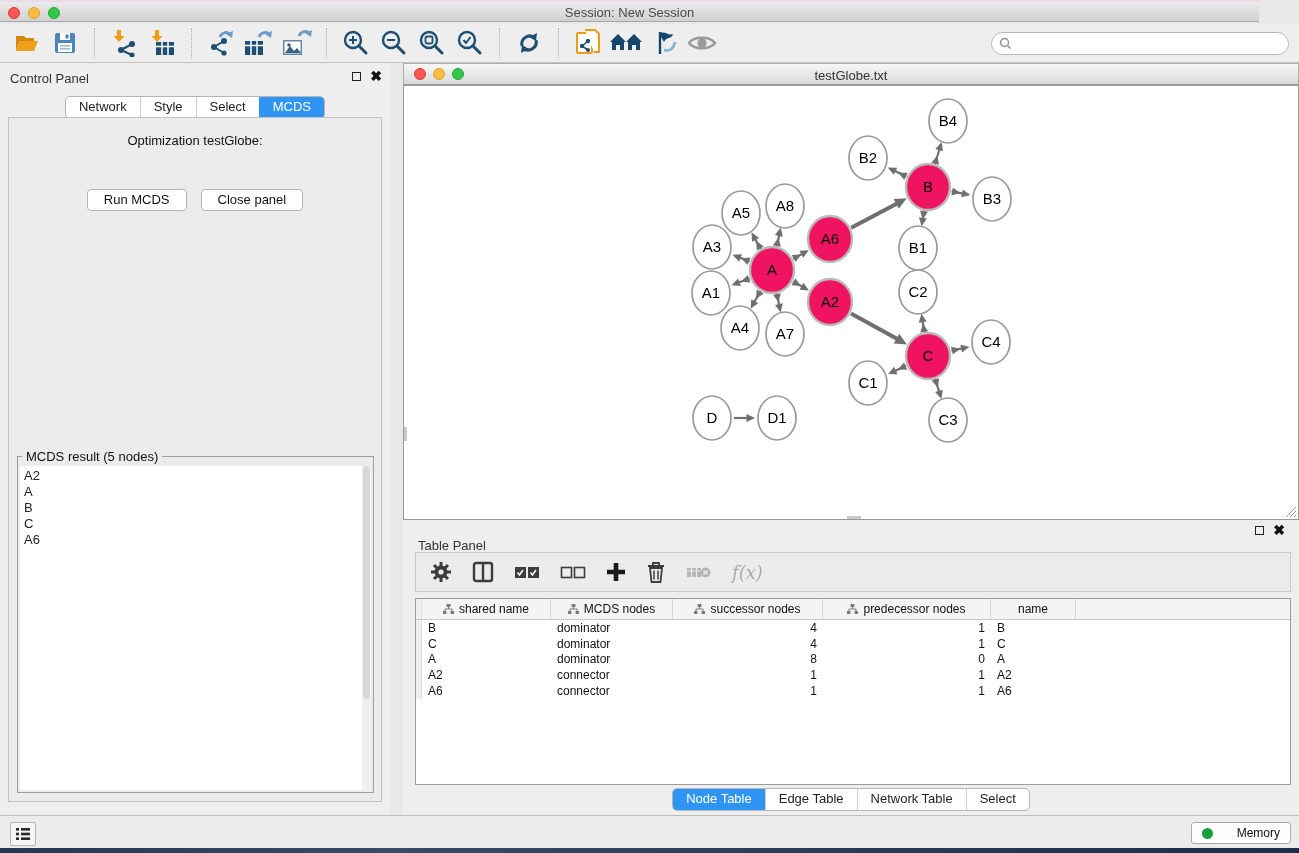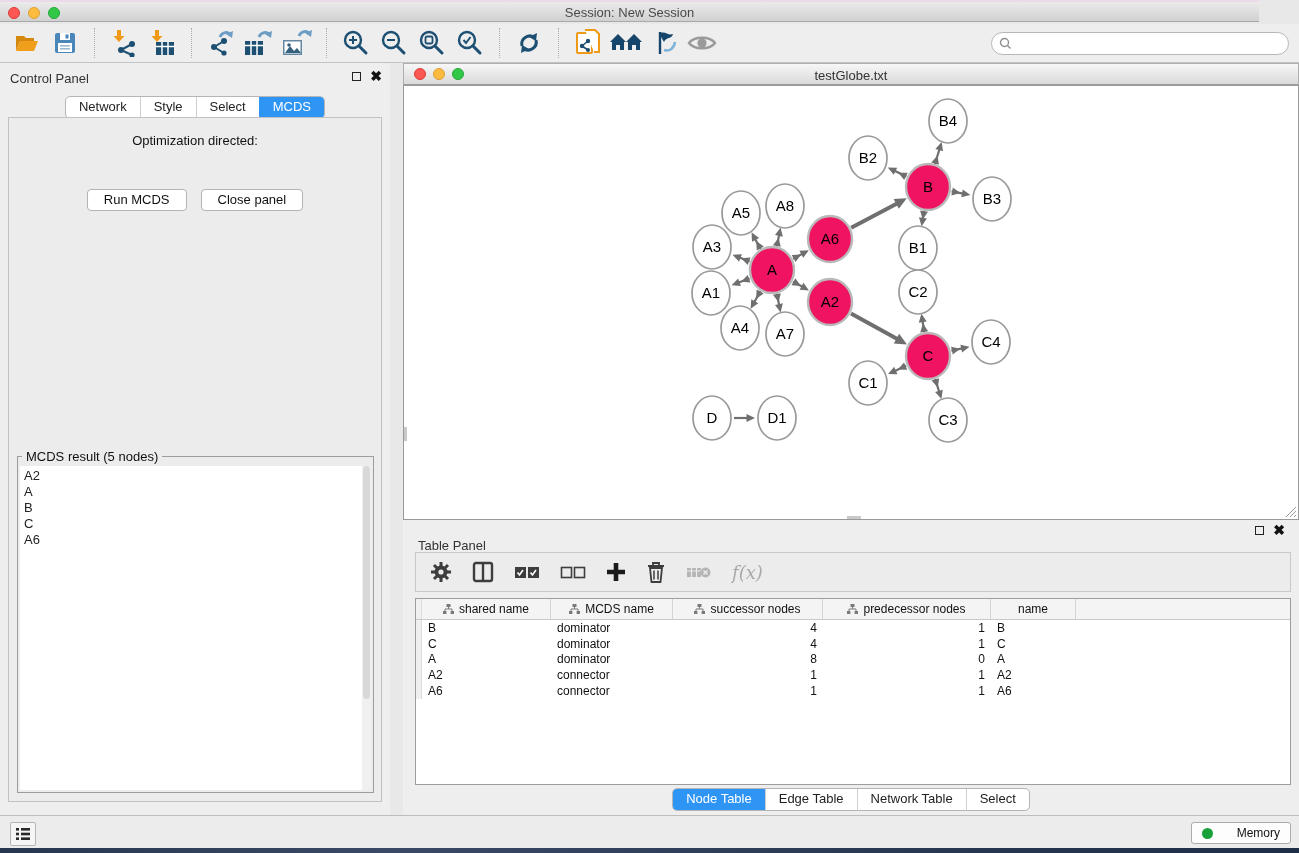--- a/index.html
+++ b/index.html
@@ -300,21 +300,21 @@
     </div>
     <div class="cp-tabs">
         <div class="seg-group" id="cp-tabs">
           <div class="seg">Network</div>
           <div class="seg">Style</div>
           <div class="seg">Select</div>
           <div class="seg sel">MCDS</div>
         </div>
       </div>
     <div class="cp-frame">
-      <div class="opt-label">Optimization directed:</div>
+      <div class="opt-label">Optimization testGlobe:</div>
       <div class="btn-row">
         <button class="mac-btn">Run MCDS</button>
         <button class="mac-btn">Close panel</button>
       </div>
       <div class="mcds-box">
         <span class="mcds-legend">MCDS result (5 nodes)</span>
         <div class="mcds-list" id="mcds-list">
             <div class="mcds-item">A2</div>
             <div class="mcds-item">A</div>
             <div class="mcds-item">B</div>
@@ -565,21 +565,21 @@
             <span>
               <svg width="11" height="11" viewBox="0 0 11 11">
                 <g fill="#7a7a7a">
                   <rect x="3.5" y="0" width="4" height="3"></rect>
                   <rect x="0" y="7" width="3.4" height="3"></rect>
                   <rect x="7.6" y="7" width="3.4" height="3"></rect>
                 </g>
                 <path d="M5.5 3v2M2 7V5h7v2" stroke="#7a7a7a" fill="none"></path>
               </svg>
             </span>
-            <span>MCDS name</span>
+            <span>MCDS nodes</span>
           </div>
           <div class="th" style="width: 150px;">
             <span>
               <svg width="11" height="11" viewBox="0 0 11 11">
                 <g fill="#7a7a7a">
                   <rect x="3.5" y="0" width="4" height="3"></rect>
                   <rect x="0" y="7" width="3.4" height="3"></rect>
                   <rect x="7.6" y="7" width="3.4" height="3"></rect>
                 </g>
                 <path d="M5.5 3v2M2 7V5h7v2" stroke="#7a7a7a" fill="none"></path>

